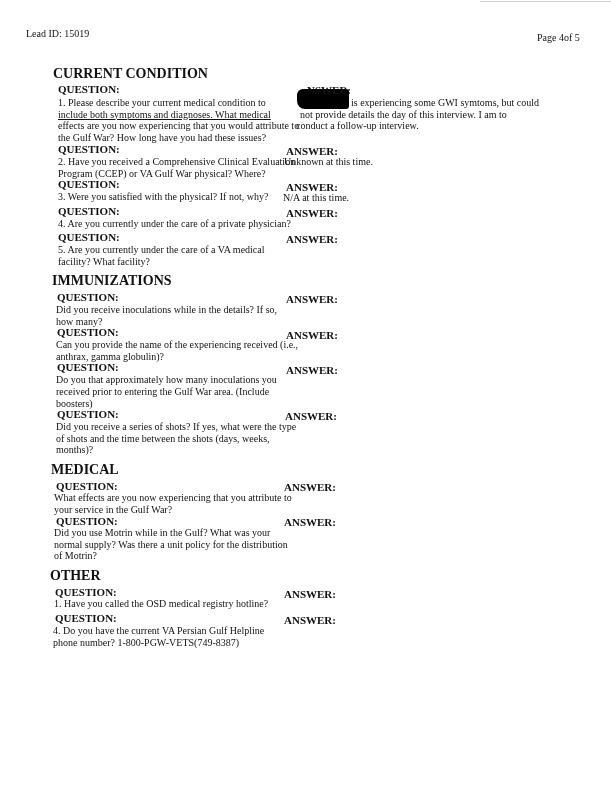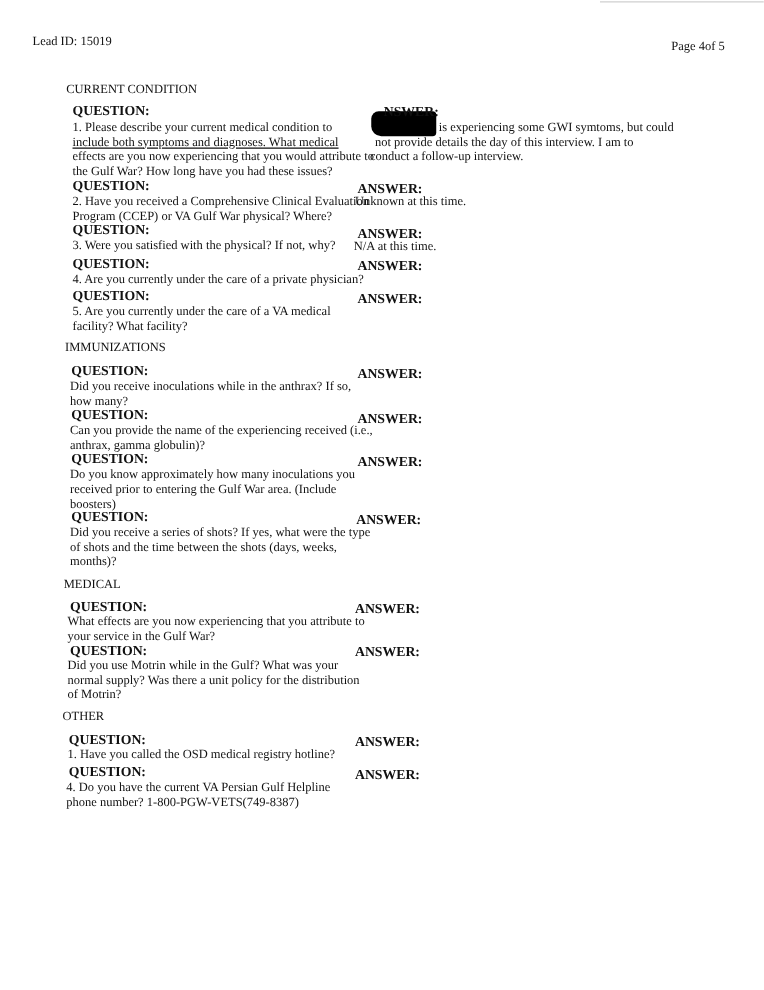--- a/index.html
+++ b/index.html
@@ -1,20 +1,20 @@
 <!DOCTYPE html>
 <html><head>
 <meta charset="utf-8">
 <style>
   html, body { margin: 0; padding: 0; background: #ffffff; }
   body { width: 611px; height: 792px; position: relative; overflow: hidden;
          font-family: "Liberation Serif", "DejaVu Serif", serif; color: #111; }
   .abs { position: absolute; white-space: nowrap; }
   .hdr { font-size: 10px; }
-  .sec { font-size: 10px; font-weight: normal; }
+  .sec { font-size: 14px; font-weight: bold; }
   .lbl { font-size: 11px; font-weight: bold; }
   .txt { font-size: 10px; line-height: 11.5px; white-space: normal; }
   .redact { position: absolute; background: #000; border-radius: 6px 3px 3px 8px; }
   .topline { position: absolute; top: 1px; left: 480px; width: 131px; height: 1px; background: #cfcfcf; }
 </style>
 </head>
 <body>
 
 <div class="topline"></div>
 
@@ -51,31 +51,31 @@
 
 <div class="abs lbl" style="left:58px; top:231px;">QUESTION:</div>
 <div class="abs lbl" style="left:286px; top:233px;">ANSWER:</div>
 <div class="abs txt" style="left:58px; top:244px;">5. Are you currently under the care of a VA medical</div>
 <div class="abs txt" style="left:58px; top:255.5px;">facility?  What facility?</div>
 
 <div class="abs sec" style="left:52px; top:273px;">IMMUNIZATIONS</div>
 
 <div class="abs lbl" style="left:57px; top:291px;">QUESTION:</div>
 <div class="abs lbl" style="left:286px; top:293px;">ANSWER:</div>
-<div class="abs txt" style="left:56px; top:304px;">Did you receive inoculations while in the anthrax?  If so,</div>
+<div class="abs txt" style="left:56px; top:304px;">Did you receive inoculations while in the details?  If so,</div>
 <div class="abs txt" style="left:56px; top:315.5px;">how many?</div>
 
 <div class="abs lbl" style="left:57px; top:326px;">QUESTION:</div>
 <div class="abs lbl" style="left:286px; top:329px;">ANSWER:</div>
 <div class="abs txt" style="left:56px; top:339px;">Can you provide the name of the experiencing received (i.e.,</div>
 <div class="abs txt" style="left:56px; top:350.5px;">anthrax, gamma globulin)?</div>
 
 <div class="abs lbl" style="left:57px; top:361px;">QUESTION:</div>
 <div class="abs lbl" style="left:286px; top:364px;">ANSWER:</div>
-<div class="abs txt" style="left:56px; top:374px;">Do you know approximately how many inoculations you</div>
+<div class="abs txt" style="left:56px; top:374px;">Do you that approximately how many inoculations you</div>
 <div class="abs txt" style="left:56px; top:385.5px;">received prior to entering the Gulf War area. (Include</div>
 <div class="abs txt" style="left:56px; top:398px;">boosters)</div>
 
 <div class="abs lbl" style="left:57px; top:408px;">QUESTION:</div>
 <div class="abs lbl" style="left:285px; top:410px;">ANSWER:</div>
 <div class="abs txt" style="left:56px; top:421px; white-space:nowrap;">Did you receive a series of shots?  If yes, what were the type</div>
 <div class="abs txt" style="left:56px; top:432.5px;">of shots and the time between the shots (days, weeks,</div>
 <div class="abs txt" style="left:56px; top:444px;">months)?</div>
 
 <div class="abs sec" style="left:51px; top:462px;">MEDICAL</div>

